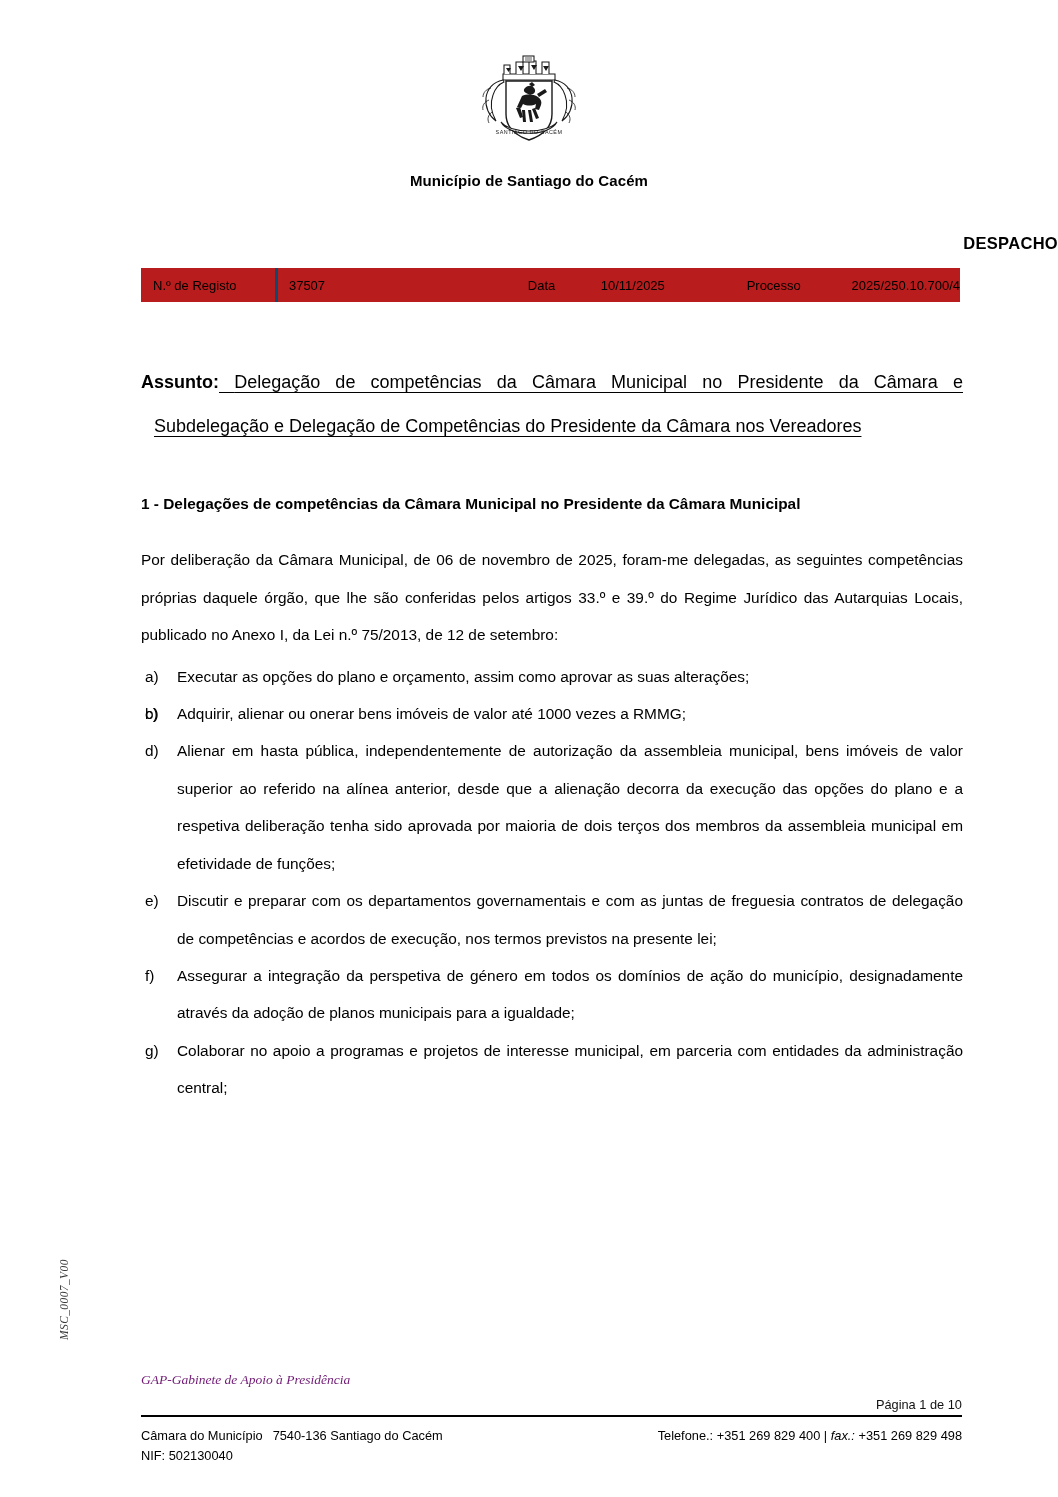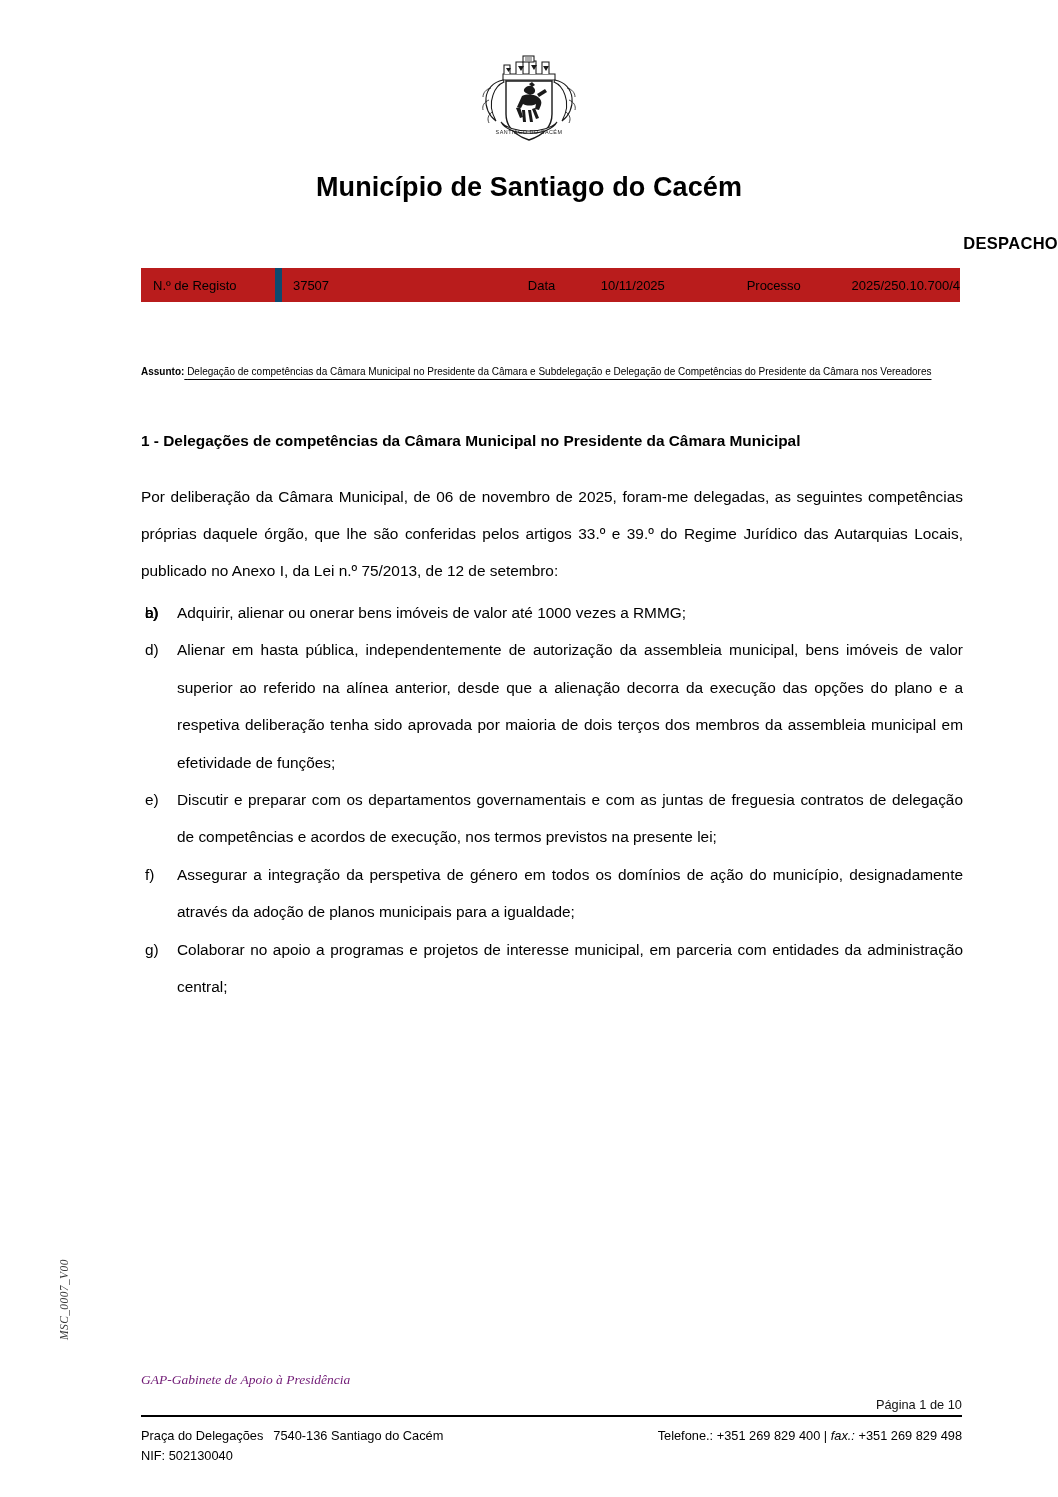--- a/index.html
+++ b/index.html
@@ -45,21 +45,21 @@
     width: 1058px;
     text-align: center;
   }
   .emblem {
     margin-top: 44px;
     display: inline-block;
     line-height: 0;
   }
   .org-title {
     margin-top: 12px;
-    font-size: 27px;
+    font-size: 15px;
     font-weight: bold;
     letter-spacing: 0.1px;
     color: #000;
   }
   .org-sub {
     margin-top: 7px;
     font-size: 15px;
     font-style: italic;
     letter-spacing: 2.6px;
     color: #111;
@@ -89,35 +89,35 @@
     align-items: center;
     font-size: 13px;
   }
   .reg-cell {
     height: 34px;
     display: flex;
     align-items: center;
     box-sizing: border-box;
   }
   .c-lbl-reg   { width: 134px; padding-left: 12px; }
-  .c-val-reg   { width: 253px; padding-left: 11px; border-left: 7px solid #0c4a6e; }
+  .c-val-reg   { width: 253px; padding-left: 11px; border-left: 3px solid #0c4a6e; }
   .c-lbl-data  { width: 62px;  }
   .c-val-data  { width: 157px; padding-left: 11px; }
   .c-lbl-proc  { width: 95px;  }
   .c-val-proc  { flex: 1;      padding-left: 10px; }
 
   
   .body-area {
     position: absolute;
     left: 141px;
     top: 360px;
     width: 822px;
   }
   .assunto {
-    font-size: 10px;
+    font-size: 18px;
     line-height: 2.45;
     text-align: justify;
     text-justify: inter-word;
     padding-left: 13px;
     text-indent: -13px;
   }
   .assunto .lbl {
     font-weight: bold;
     text-decoration: none;
   }
@@ -273,20 +273,21 @@
       <span class="lbl">Assunto:</span><span class="txt">&nbsp;</span><span class="txt">Delegação de competências da Câmara Municipal no Presidente da Câmara e Subdelegação e Delegação de Competências do Presidente da Câmara nos Vereadores</span>
     </div>
 
     <div class="section-head">1 - Delegações de competências da Câmara Municipal no Presidente da Câmara Municipal</div>
 
     <div class="intro">Por deliberação da Câmara Municipal, de 06 de novembro de 2025, foram-me delegadas, as seguintes competências próprias daquele órgão, que lhe são conferidas pelos artigos 33.º e 39.º do Regime Jurídico das Autarquias Locais, publicado no Anexo I, da Lei n.º 75/2013, de 12 de setembro:</div>
 
     <ol class="alpha">
       <li>
         <span class="marker">a)</span>
+        <span>Executar as opções do plano e orçamento, assim como aprovar as suas alterações;</span>
       </li>
       <li>
         <span class="marker">b)</span>
       </li>
       <li class="nojust">
         <span class="marker">c)</span>
         <span>Adquirir, alienar ou onerar bens imóveis de valor até 1000 vezes a RMMG;</span>
       </li>
       <li>
         <span class="marker">d)</span>
@@ -307,21 +308,21 @@
     </ol>
   </div>
 
   <div class="footer">
     <div class="foot-dept">GAP-Gabinete de Apoio à Presidência</div>
     <div class="foot-page">Página 1 de 10</div>
     <div class="foot-rule"></div>
     <div class="foot-cols">
       <div class="foot-left">
         <div>
-          <span>Praça do Delegações</span><span class="addr-gap"></span><span>7540-136 Santiago do Cacém</span>
+          <span>Câmara do Município</span><span class="addr-gap"></span><span>7540-136 Santiago do Cacém</span>
         </div>
         <div>NIF: 502130040</div>
       </div>
       <div class="foot-right">
         <div>
           <span>Telefone.:</span>
           <span>+351 269 829 400</span>
           <span class="sep">|</span>
           <i>fax.:</i>
           <span>+351 269 829 498</span>

